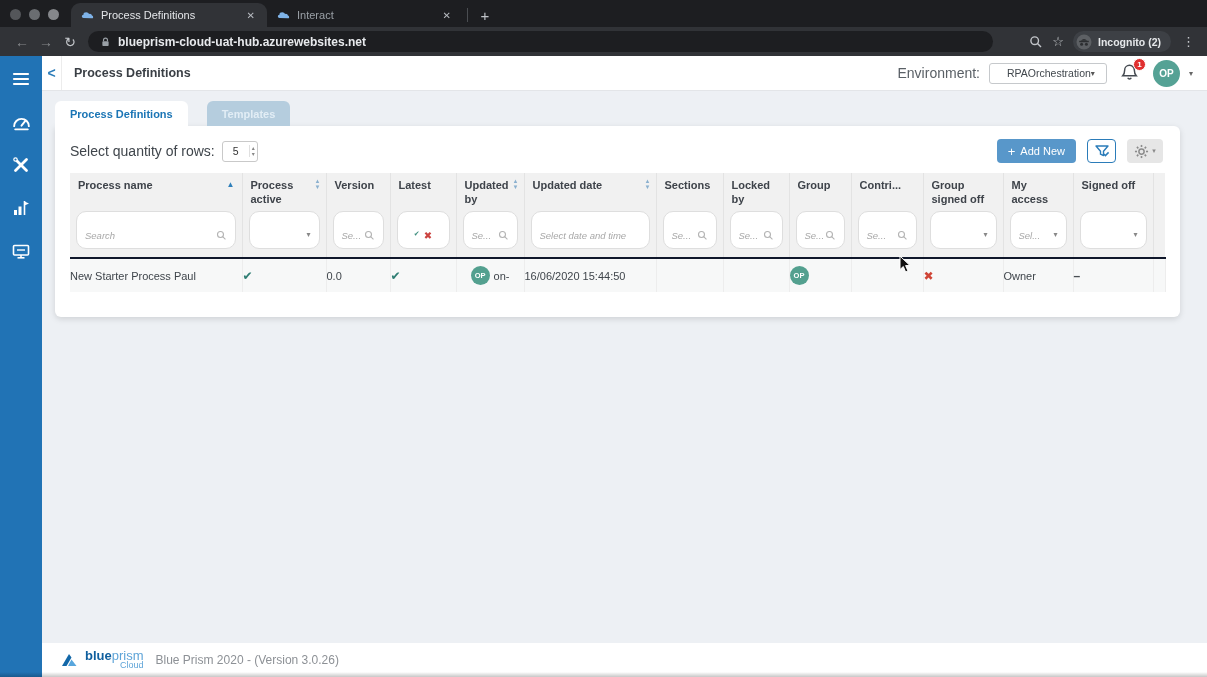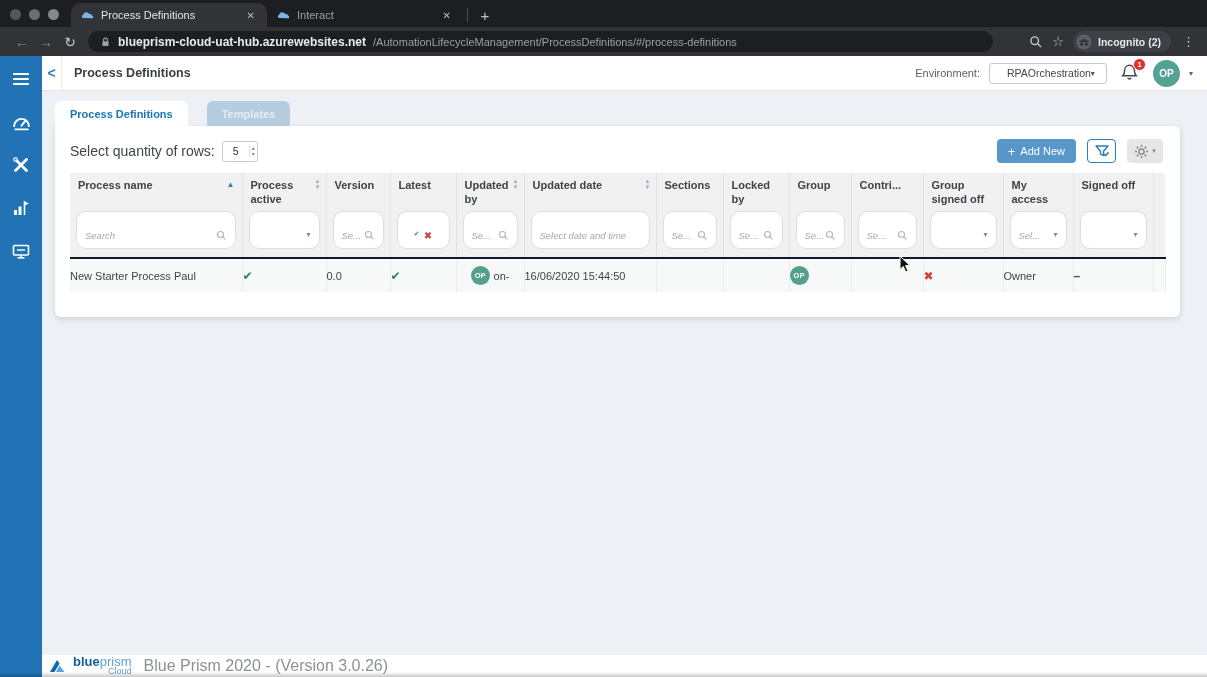--- a/index.html
+++ b/index.html
@@ -39,21 +39,21 @@
     padding-top:12px; gap:21px; flex-shrink:0; }
   .sb-ic { width:22px; height:22px; display:flex; align-items:center; justify-content:center; }
   .main { flex:1; display:flex; flex-direction:column; min-width:0; }
 
   .appheader { height:35px; background:#fff; border-bottom:1px solid #e3e5e8;
     display:flex; align-items:center; }
   .backbox { width:20px; height:100%; display:flex; align-items:center; justify-content:center;
     border-right:1px solid #ececec; color:#2b7cb9; font-size:14px; font-weight:bold; }
   .pgtitle { margin-left:12px; font-size:12.5px; font-weight:bold; color:#3a3f45; }
   .ah-right { margin-left:auto; display:flex; align-items:center; gap:9px; padding-right:14px; }
-  .envlabel { font-size:11px; color:#5a6066; }
+  .envlabel { font-size:14px; color:#5a6066; }
   .envselect { width:118px; height:21px; background:#fff; border:1px solid #c6c9cc; border-radius:3px;
     display:flex; align-items:center; padding:0 17px; font-size:10.5px; color:#41474d; }
   .envselect .caret { margin-left:auto; font-size:8px; color:#555; }
   .bellwrap { position:relative; width:20px; height:20px; margin:0 4px; }
   .badge { position:absolute; top:-5px; right:-6px; min-width:13px; height:13px; background:#e02f2f;
     border-radius:7px; color:#fff; font-size:8px; font-weight:bold; display:flex;
     align-items:center; justify-content:center; border:1px solid #fff; }
   .avatar { width:27px; height:27px; border-radius:50%; background:#55a295; color:#fff;
     font-size:10px; font-weight:bold; display:flex; align-items:center; justify-content:center; }
   .avcaret { font-size:8px; color:#666; }
@@ -105,29 +105,29 @@
   .grid td.d { background:#f7f8f8; border-top:2px solid #0f172a; border-right:1px solid #ededed;
     height:34px; text-align:left; font-size:11px; color:#3f454b; vertical-align:middle; }
   .check { color:#2e7d72; font-size:12px; font-weight:bold; }
   .cross { color:#cf4436; font-size:12px; font-weight:bold; }
   .dash { color:#4a4f54; font-weight:bold; font-size:12px; }
   .miniav { width:19px; height:19px; border-radius:50%; background:#53a08f; color:#fff;
     font-size:7.5px; font-weight:bold; display:inline-flex; align-items:center;
     justify-content:center; vertical-align:middle; }
   .updby { display:flex; align-items:center; justify-content:center; gap:4px; }
 
-  .footer { height:22px; background:#fff; display:flex; align-items:center; padding-left:6px;
+  .footer { height:34px; background:#fff; display:flex; align-items:center; padding-left:18px;
     position:absolute; bottom:0; left:0; right:0; }
   .logo { display:flex; align-items:center; gap:5px; }
   .logotext { line-height:10px; }
   .logotext .l1 { font-size:13px; }
   .logotext .blue { color:#0f5f9e; font-weight:bold; }
   .logotext .prism { color:#5ea4d8; }
   .logotext .cloud { display:block; text-align:right; font-size:9px; color:#5ea4d8; margin-top:-1px; }
-  .version { margin-left:12px; font-size:16px; color:#8d9196; }
+  .version { margin-left:12px; font-size:12px; color:#8d9196; }
   .vignette { position:absolute; left:0; right:0; bottom:0; height:5px;
     background:linear-gradient(rgba(0,0,0,0), rgba(0,0,0,0.22)); pointer-events:none; }
 
   .cursor { position:absolute; left:899px; top:255px; z-index:50; }
 </style>
 </head>
 <body>
 
 <div class="tabstrip">
   <div class="traffic">
@@ -156,21 +156,20 @@
 <div class="toolbar">
   <span class="navbtn">←</span>
   <span class="navbtn">→</span>
   <span class="navbtn reload">↻</span>
   <div class="urlpill">
     <svg width="11" height="12" viewBox="0 0 14 14">
         <path d="M4.5 6 V4.5 a2.5 2.5 0 0 1 5 0 V6" stroke="#9aa0a6" stroke-width="1.5" fill="none"></path>
         <rect x="3" y="6" width="8" height="6" rx="1" fill="#9aa0a6"></rect>
       </svg>
     <span class="domain">blueprism-cloud-uat-hub.azurewebsites.net</span>
-      <span class="path">/AutomationLifecycleManagement/ProcessDefinitions/#/process-definitions</span>
   </div>
   <div class="tb-right">
     <svg width="14" height="14" viewBox="0 0 14 14">
         <circle cx="5.7" cy="5.7" r="3.8" stroke="#c3c6ca" stroke-width="1.4" fill="none"></circle>
         <line x1="8.5" y1="8.5" x2="12" y2="12" stroke="#c3c6ca" stroke-width="1.4"></line>
       </svg>
     <span class="tb-ic">☆</span>
     <div class="incog">
       <svg width="16" height="16" viewBox="0 0 16 16">
           <circle cx="8" cy="8" r="7.5" fill="#5d6064"></circle>

